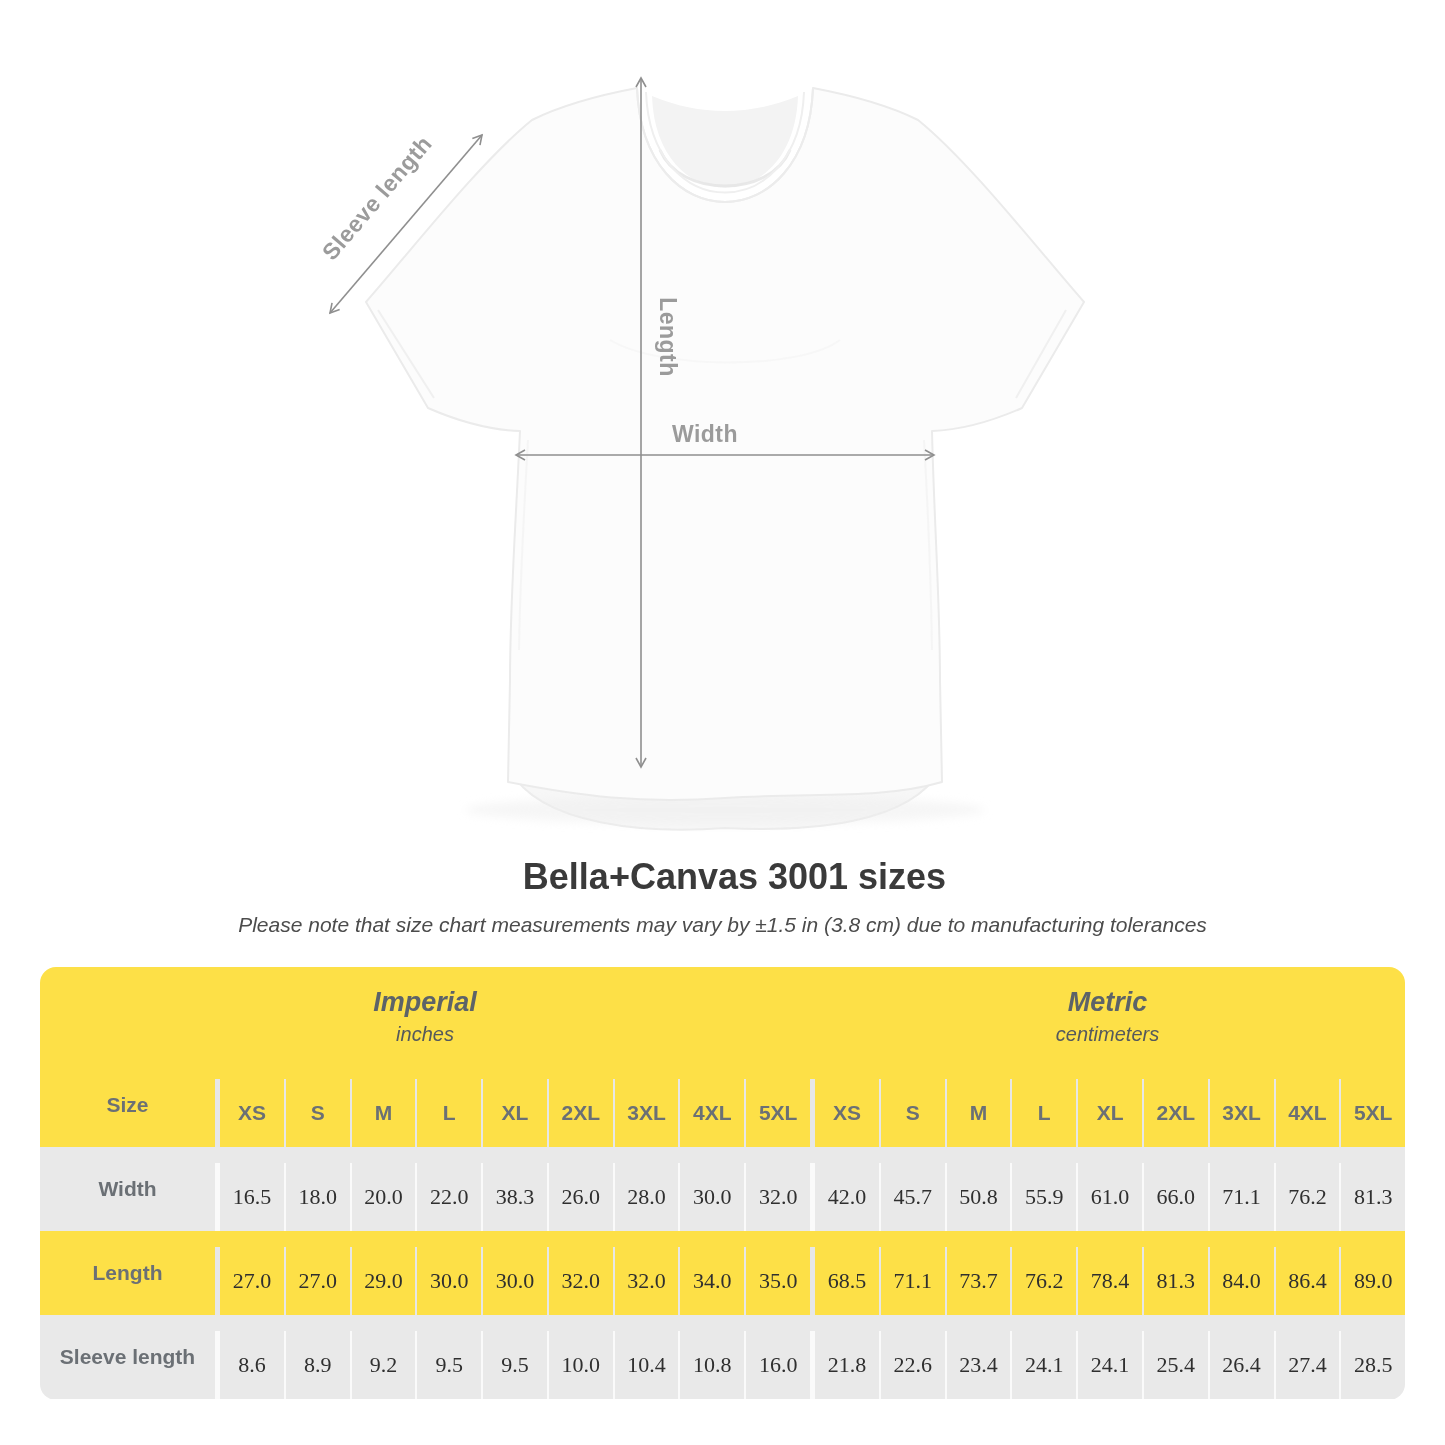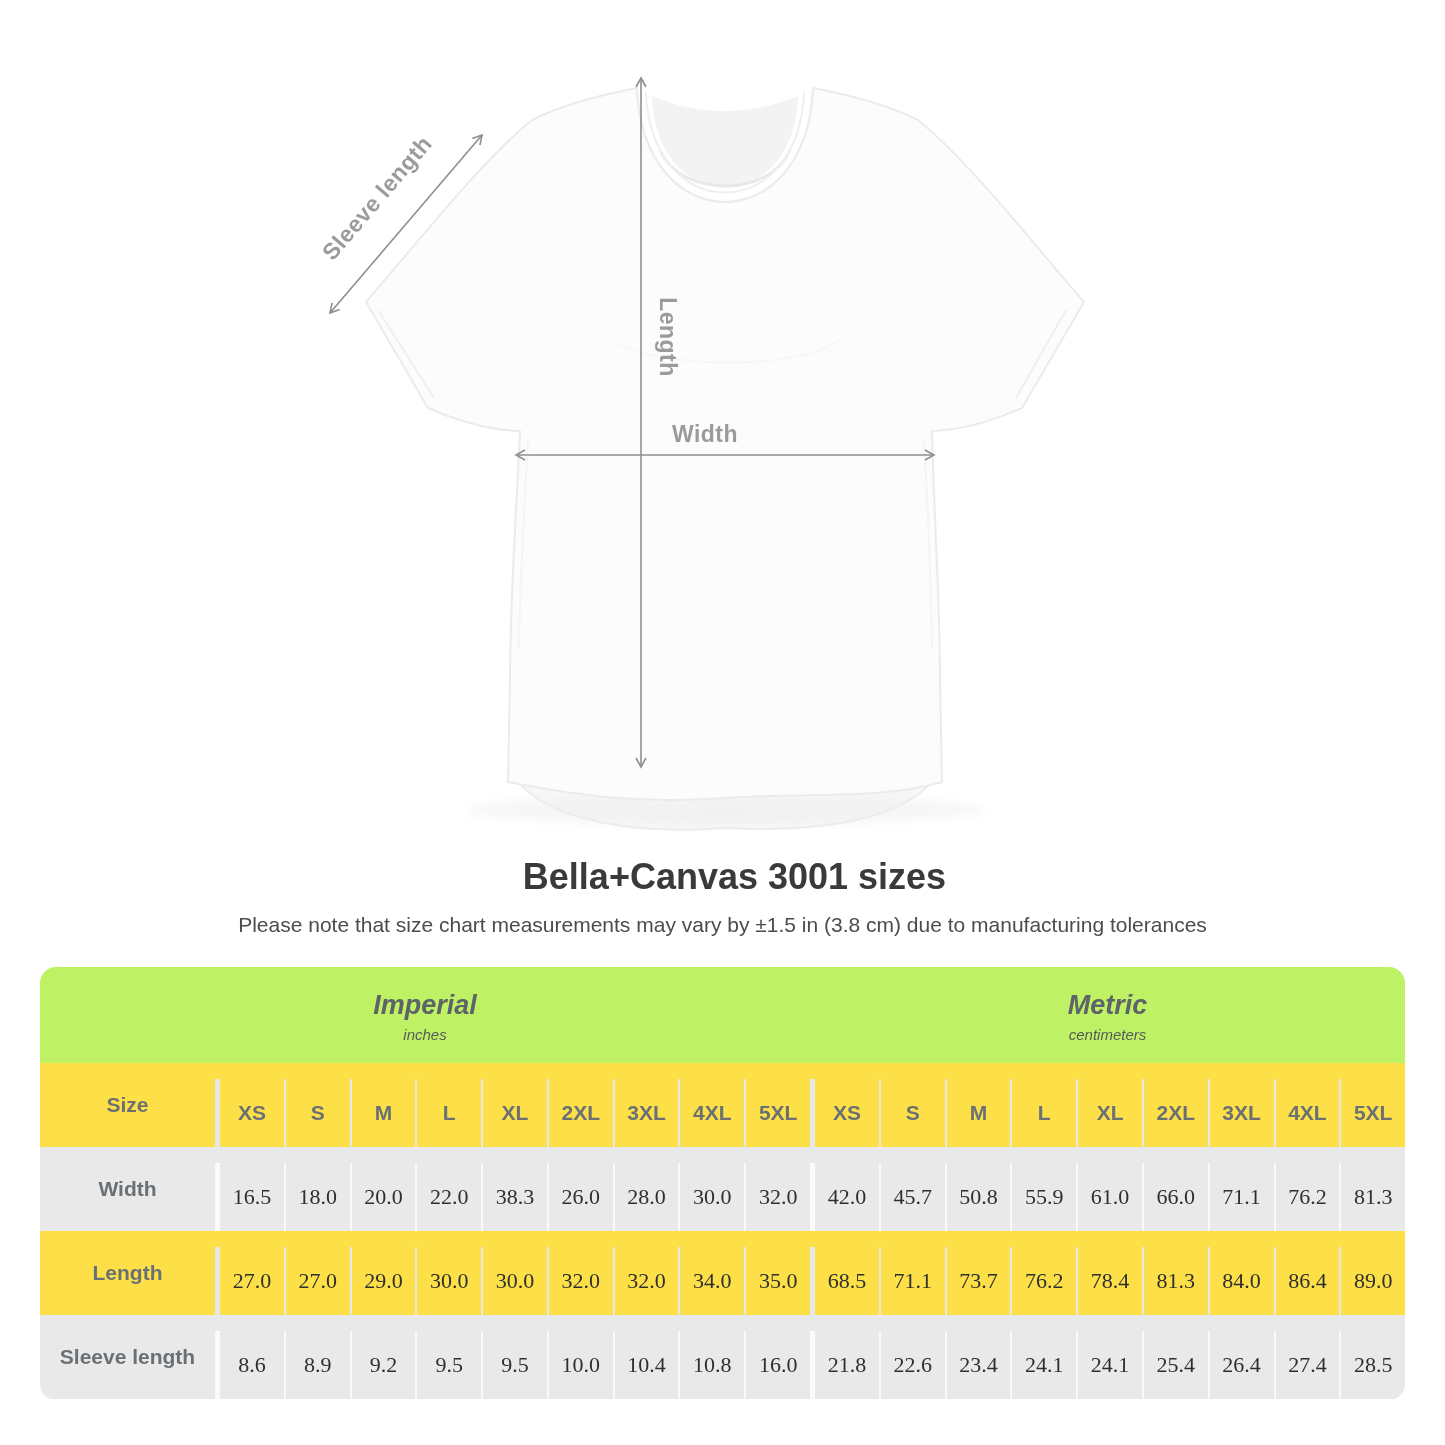--- a/index.html
+++ b/index.html
@@ -12,31 +12,31 @@
   .diagram svg{display:block;width:100%;height:100%;}
   .dim-label{font-weight:bold;font-size:23px;fill:#9b9b9b;letter-spacing:.5px;}
   .dim-line{stroke:#8f8f8f;stroke-width:1.6;fill:none;}
   
   .chart-title{
     position:absolute;left:12px;top:856px;width:1445px;text-align:center;
     font-size:36px;font-weight:bold;color:#3a3a3a;
   }
   .chart-subtitle{
     position:absolute;left:0;top:913px;width:1445px;text-align:center;
-    font-size:21px;color:#4c4c4c;
+    font-size:21px;font-style:italic;color:#4c4c4c;
   }
   
   .size-table{
     position:absolute;left:40px;top:967px;width:1365px;height:433px;
     border-radius:16px;overflow:hidden;
   }
-  .band{display:flex;height:96px;background:#bef264;}
+  .band{display:flex;height:96px;background:#fde047;}
   .band-sec{display:flex;flex-direction:column;align-items:center;justify-content:center;gap:5px;padding-top:2px;}
   .band-title{font-size:27px;font-weight:bold;font-style:italic;color:#5d6368;}
-  .band-sub{font-size:15px;font-style:italic;color:#55595c;}
+  .band-sub{font-size:20px;font-style:italic;color:#55595c;}
   .trow{display:flex;height:84px;}
   .row-white{background:#fde047;--sep:#e7e7e7;}
   .row-gray{background:#e9e9e9;--sep:#fafafa;}
   .label-cell{
     flex:0 0 175px;display:flex;align-items:center;justify-content:center;
     font-weight:bold;font-size:21px;color:#6b7075;
   }
   .cells{flex:1;display:flex;margin-top:16px;}
   .cells .cell{
     flex:1;display:flex;align-items:center;justify-content:center;

